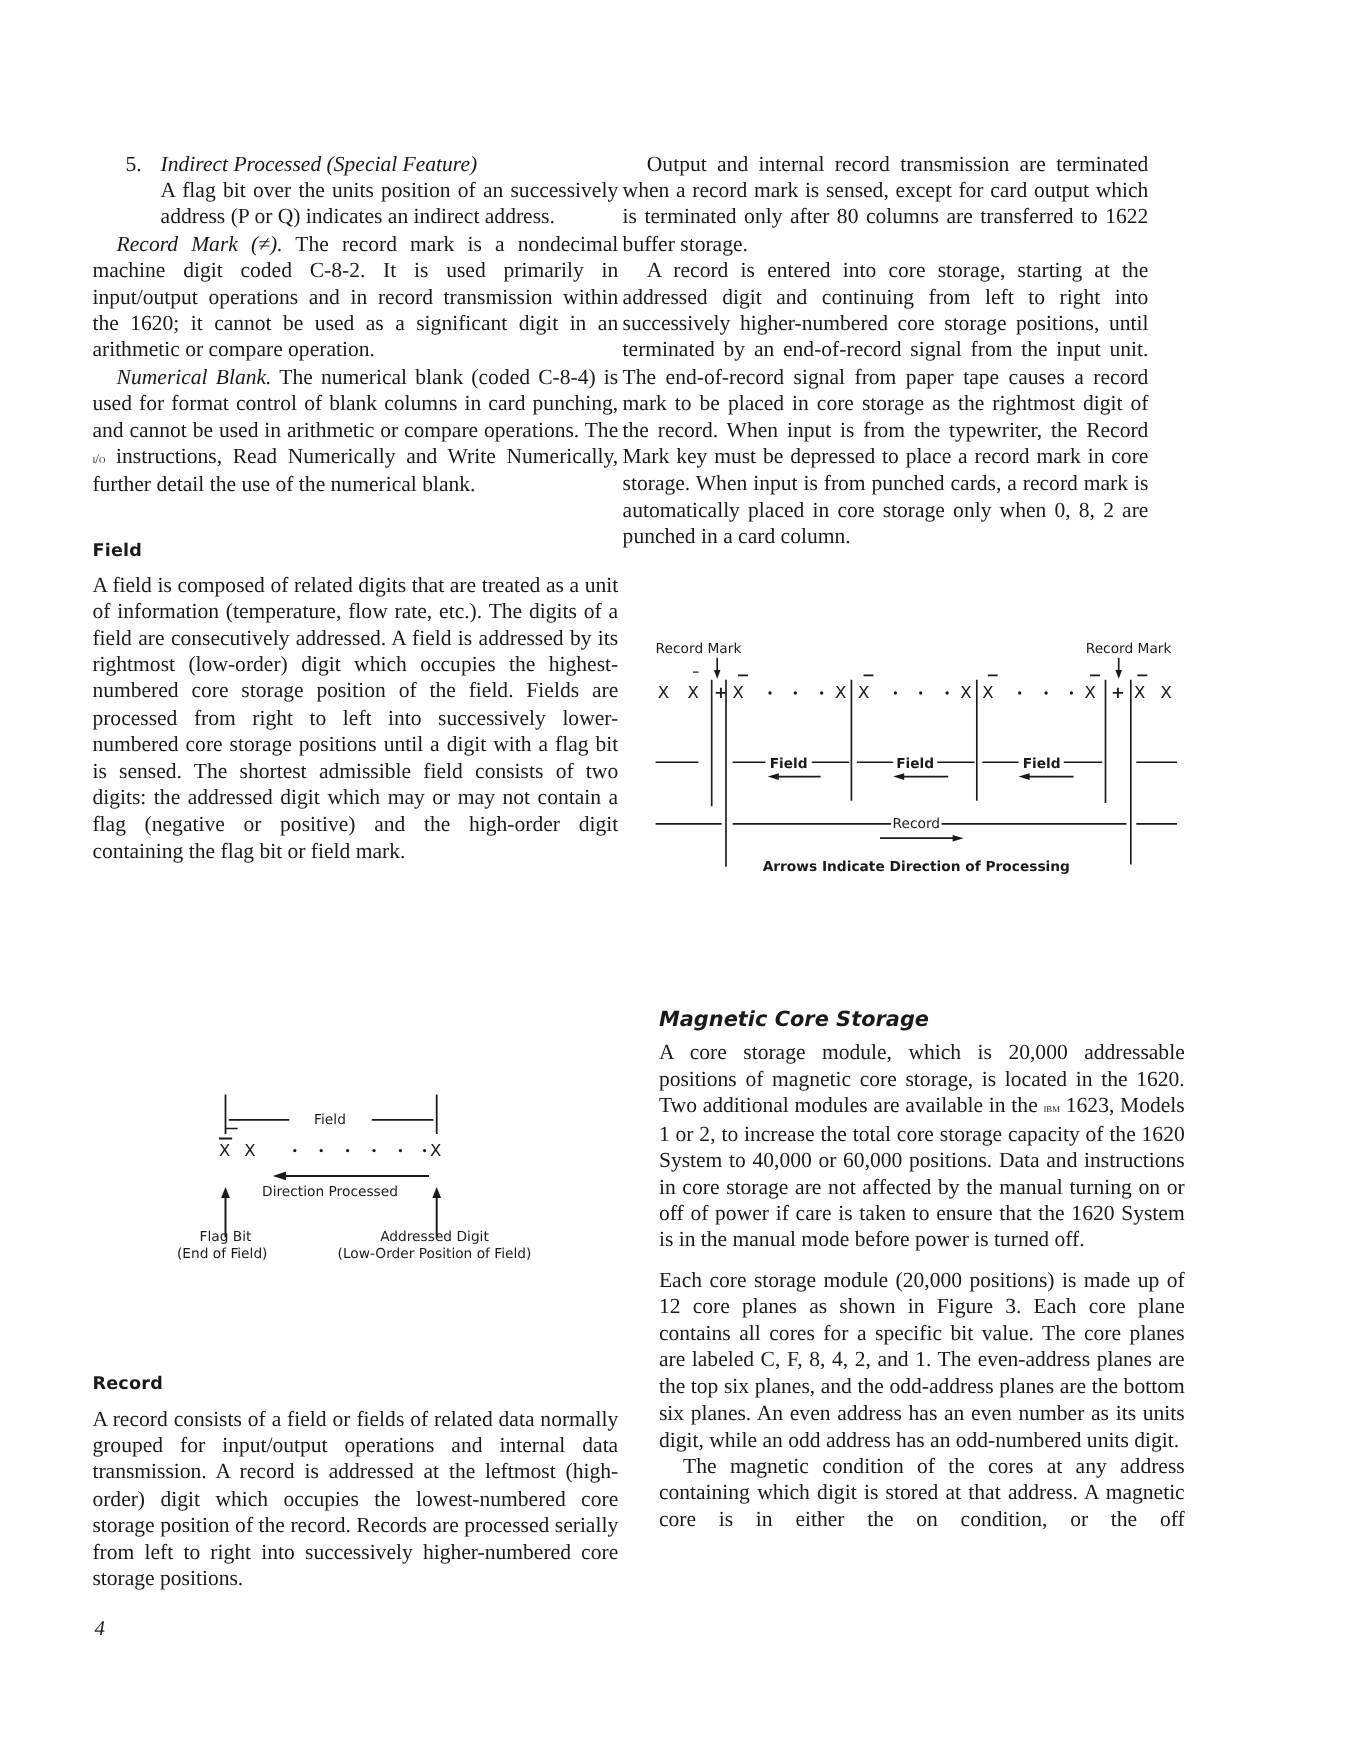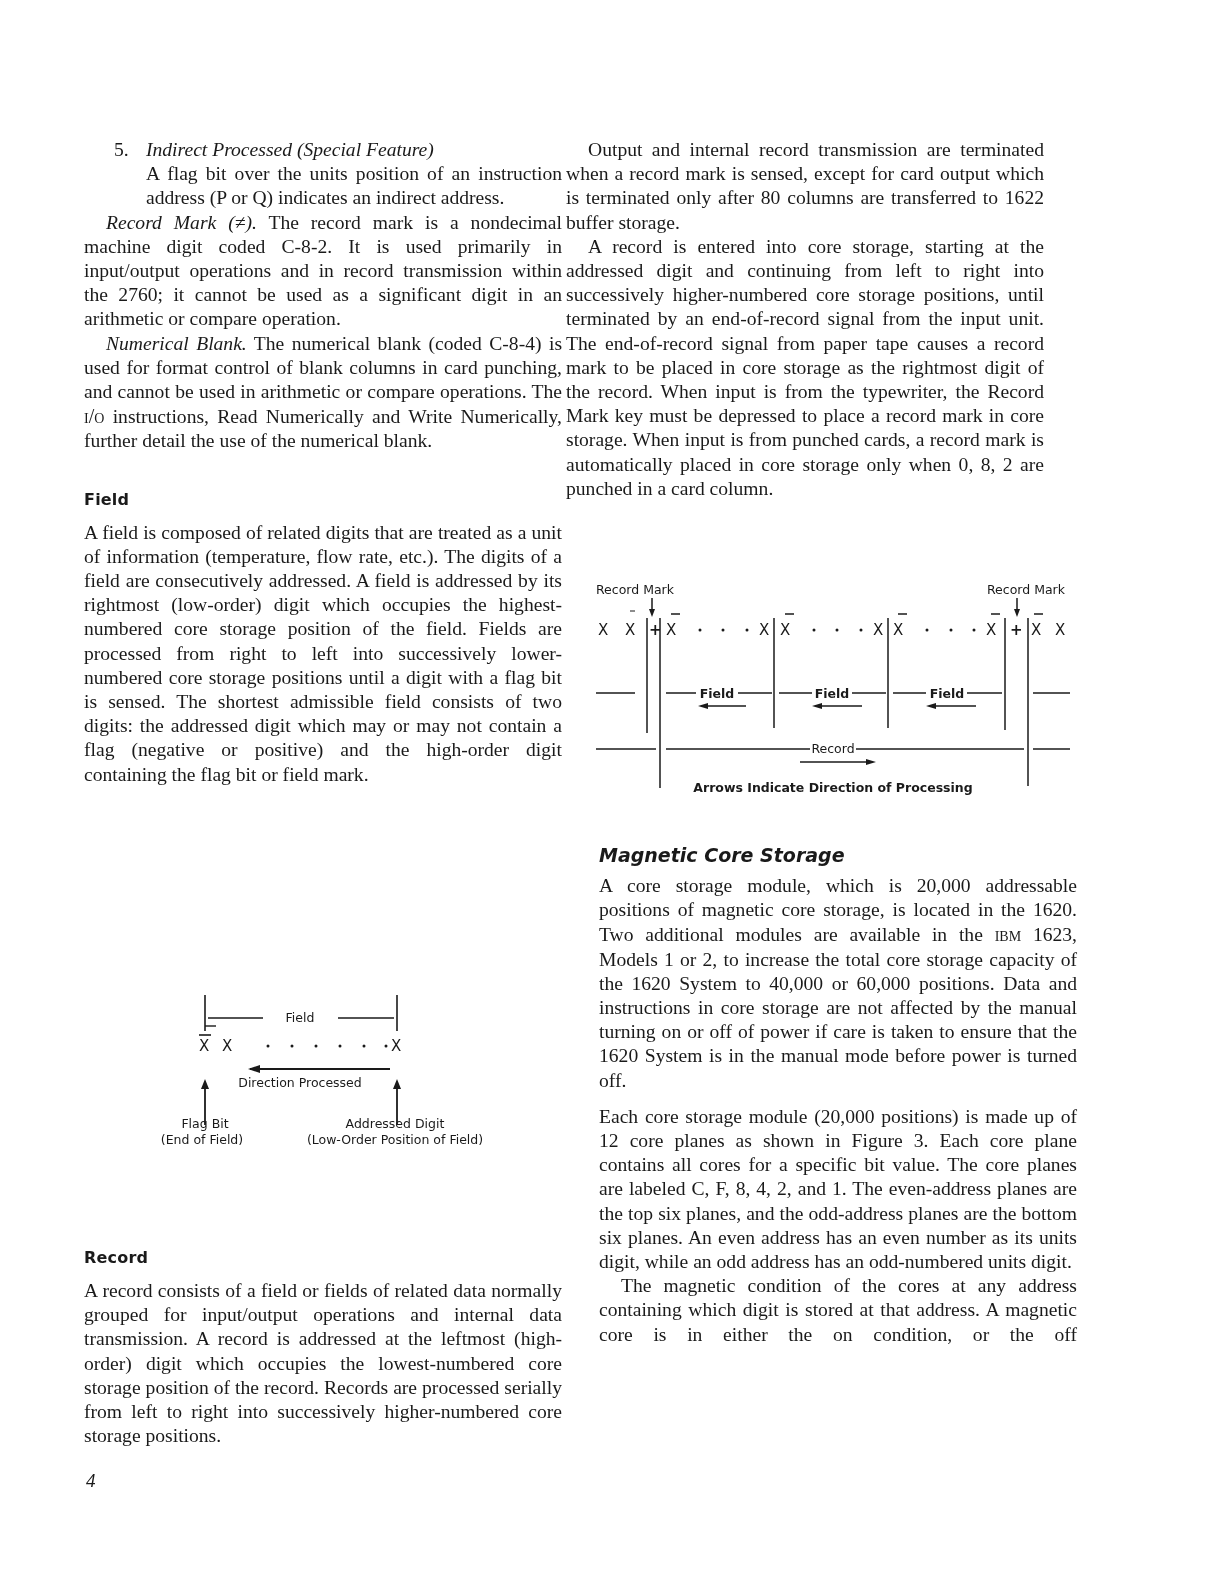--- a/index.html
+++ b/index.html
@@ -10,21 +10,21 @@
   }
   .col { position: absolute; width: 478px; }
   .col-left { left: 84px; top: 138px; }
   .col-right { left: 566px; top: 138px; }
   p { margin: 0; font-size: 19.6px; line-height: 24.2px; text-align: justify; hyphens: manual; }
   .indent { text-indent: 22px; }
   .item { padding-left: 62px; position: relative; }
   .item .num { position: absolute; left: 30px; top: 0; }
   .item .title { font-style: italic; }
   em { font-style: italic; }
-  .sc { font-variant: small-caps; font-size: 20px; }
+  .sc { font-variant: small-caps; font-size: 12px; }
   h3 {
     margin: 0; font-family: "DejaVu Sans", "Liberation Sans", sans-serif;
     font-weight: bold; font-size: 16px; letter-spacing: 0.2px;
   }
   h2 {
     margin: 0; font-family: "DejaVu Sans", "Liberation Sans", sans-serif;
     font-weight: bold; font-style: italic; font-size: 19px;
   }
   .page-number {
     position: absolute; left: 86px; top: 1470px;
@@ -40,23 +40,23 @@
     font-size: 15px; fill: #1a1a1a;
   }
   .dbold { font-weight: bold; }
 </style>
 </head>
 <body>
 
 <div class="col col-left">
   <div class="item">
     <p><span class="num">5.</span><span class="title">Indirect Processed (Special Feature)</span></p>
-    <p style="text-align:justify;">A flag bit over the units position of an instruction address (P or Q) indicates an indirect address.</p>
+    <p style="text-align:justify;">A flag bit over the units position of an successively address (P or Q) indicates an indirect address.</p>
   </div>
-  <p class="indent"><em>Record Mark (≠).</em><span> The record mark is a nondecimal machine digit coded C-8-2. It is used primarily in input/output operations and in record transmission within the 2760; it cannot be used as a significant digit in an arithmetic or compare operation.</span></p>
+  <p class="indent"><em>Record Mark (≠).</em><span> The record mark is a nondecimal machine digit coded C-8-2. It is used primarily in input/output operations and in record transmission within the 1620; it cannot be used as a significant digit in an arithmetic or compare operation.</span></p>
   <p class="indent"><em>Numerical Blank.</em><span> The numerical blank (coded C-8-4) is used for format control of blank columns in card punching, and cannot be used in arithmetic or compare operations. The </span><span class="sc">i/o</span><span> instructions, Read Numerically and Write Numerically, further detail the use of the numerical blank.</span></p>
 
   <h3 style="margin-top:36px;">Field</h3>
   <p style="margin-top:12px;">A field is composed of related digits that are treated as a unit of information (temperature, flow rate, etc.). The digits of a field are consecutively addressed. A field is addressed by its rightmost (low-order) digit which occupies the highest-numbered core storage position of the field. Fields are processed from right to left into successively lower-numbered core storage positions until a digit with a flag bit is sensed. The shortest admissible field consists of two digits: the addressed digit which may or may not contain a flag (negative or positive) and the high-order digit containing the flag bit or field mark.</p>
 </div>
 
 <svg class="diagram" style="left:150px; top:985px;" width="360" height="170" viewBox="0 0 360 170">
   <g stroke="#1a1a1a" stroke-width="1.6" fill="none">
     <line x1="55" y1="10" x2="55" y2="46"></line>
     <line x1="247" y1="10" x2="247" y2="46"></line>
@@ -174,21 +174,21 @@
     <text x="441" y="57">X</text>
     <text x="465" y="57">X</text>
   </g>
   <text class="dlabel dbold" x="127" y="120" text-anchor="middle">Field</text>
   <text class="dlabel dbold" x="242" y="120" text-anchor="middle">Field</text>
   <text class="dlabel dbold" x="357" y="120" text-anchor="middle">Field</text>
   <text class="dlabel" x="243" y="175" text-anchor="middle">Record</text>
   <text class="dlabel dbold" x="243" y="214" text-anchor="middle">Arrows Indicate Direction of Processing</text>
 </svg>
 
-<div class="col" style="left:599px; top:844px;">
+<div class="col" style="left:599px; top:916px;">
   <h2>Magnetic Core Storage</h2>
   <p style="margin-top:8px;"><span>A core storage module, which is 20,000 addressable positions of magnetic core storage, is located in the 1620. Two additional modules are available in the </span><span class="sc">ibm</span><span> 1623, Models 1 or 2, to increase the total core storage capacity of the 1620 System to 40,000 or 60,000 positions. Data and instructions in core storage are not affected by the manual turning on or off of power if care is taken to ensure that the 1620 System is in the manual mode before power is turned off.</span></p>
 
   <p style="margin-top:12px;">Each core storage module (20,000 positions) is made up of 12 core planes as shown in Figure 3. Each core plane contains all cores for a specific bit value. The core planes are labeled C, F, 8, 4, 2, and 1. The even-address planes are the top six planes, and the odd-address planes are the bottom six planes. An even address has an even number as its units digit, while an odd address has an odd-numbered units digit.</p>
   <p class="indent" style="text-align-last:justify;">The magnetic condition of the cores at any address containing which digit is stored at that address. A magnetic core is in either the on condition, or the off</p>
 </div>
 
 <div class="page-number">4</div>
 
 </body></html>

